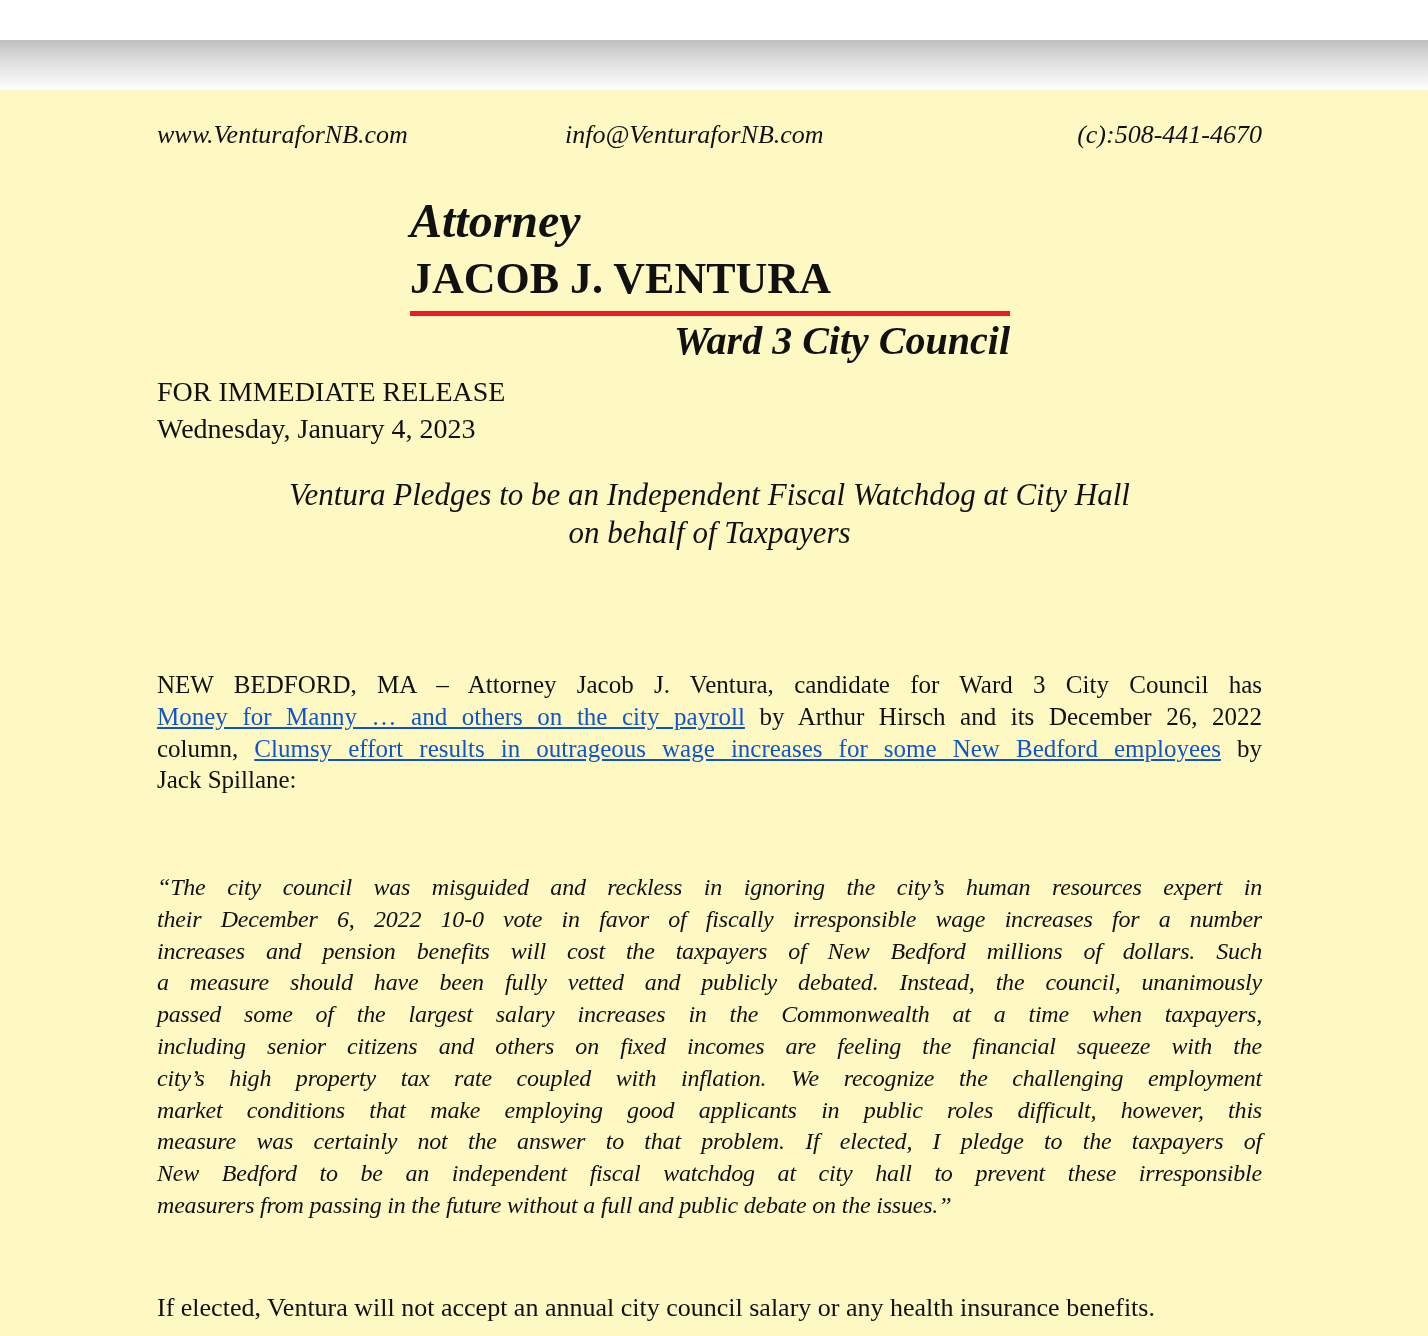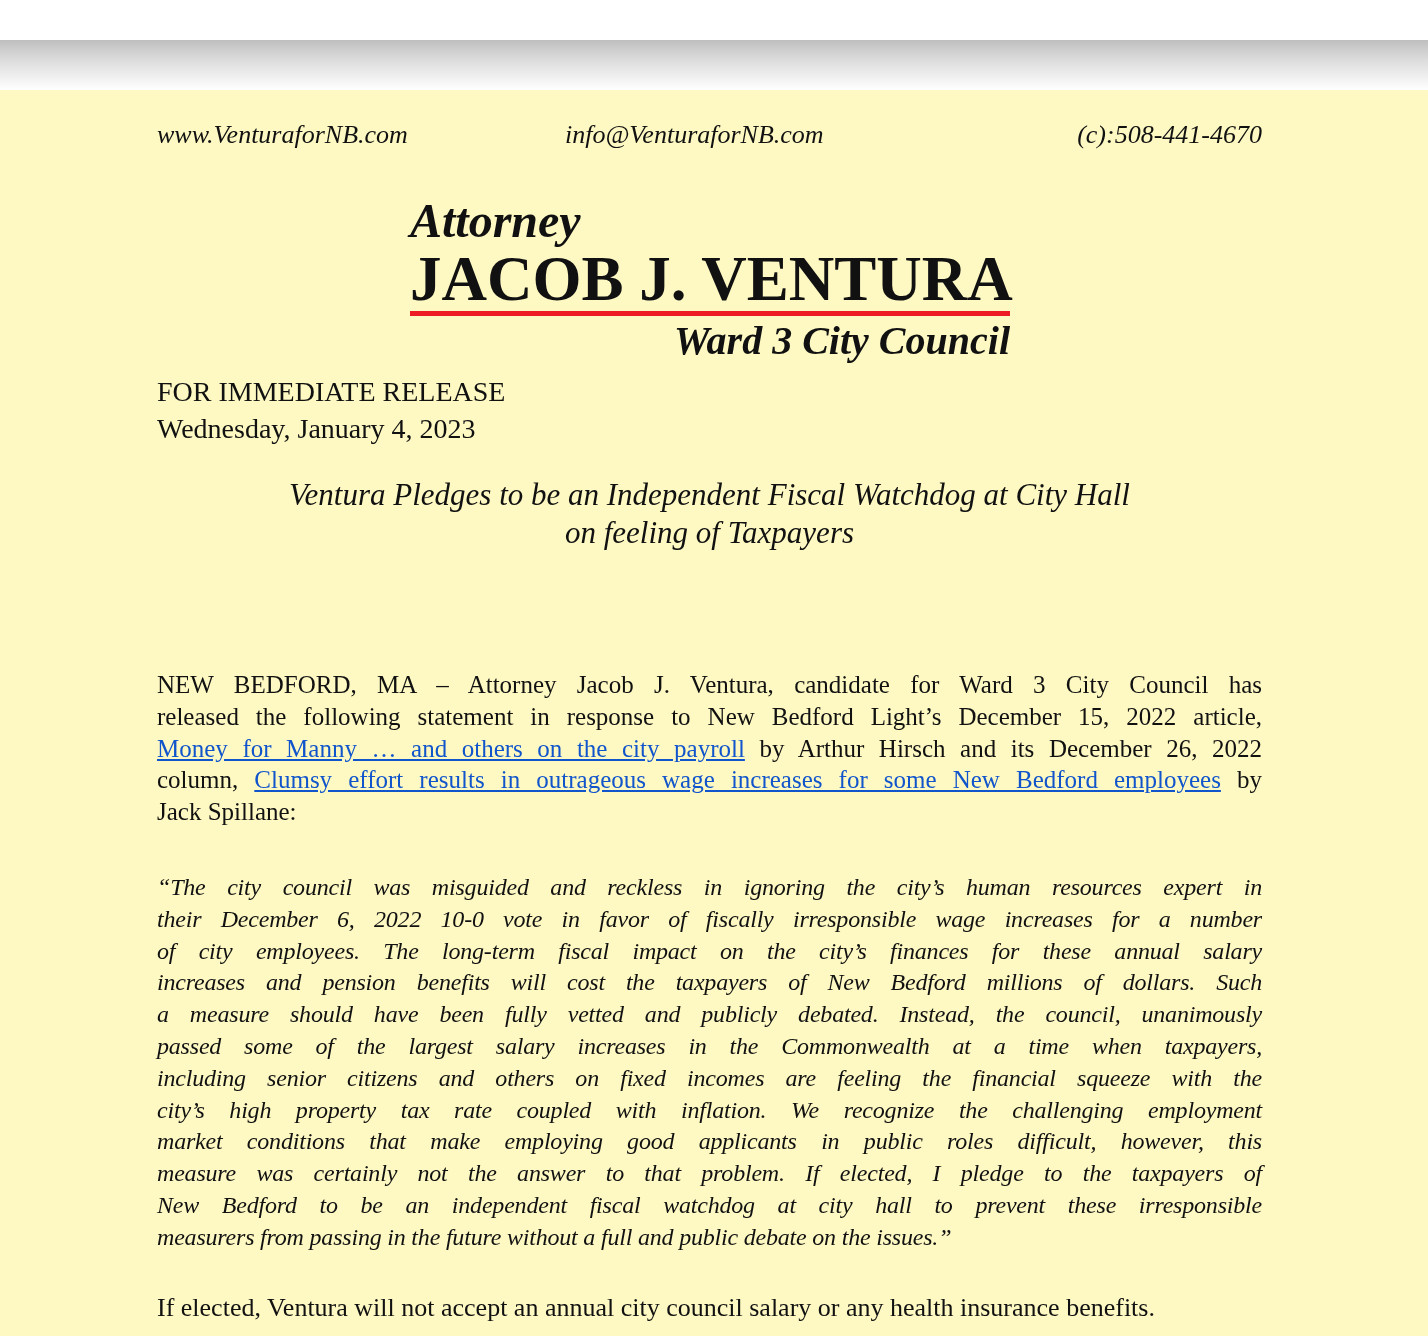--- a/index.html
+++ b/index.html
@@ -23,21 +23,21 @@
     position: absolute; top: 79px; left: 157px;
     width: 1105px; height: 34px;
     font-style: italic; font-size: 26px; line-height: 32px;
   }
   .contact .web   { position: absolute; left: 0; }
   .contact .email { position: absolute; left: 408px; }
   .contact .phone { position: absolute; right: 0; font-family: Liberation Serif, serif; }
 
   .logo { position: absolute; top: 152px; left: 410px; width: 600px; }
   .logo-attorney { font-size: 48px; font-weight: bold; font-style: italic; line-height: 57px; }
-  .logo-name { font-size: 63px; font-weight: bold; line-height: 60px; white-space: nowrap; }
+  .logo-name { font-size: 44px; font-weight: bold; line-height: 60px; white-space: nowrap; }
   .logo-underline { height: 5px; margin-top: 2px; background: #ed1c24; }
   .logo-ward { font-size: 40px; font-weight: bold; font-style: italic; line-height: 50px; text-align: right; }
 
   .release { position: absolute; top: 333px; left: 157px; font-size: 28px; line-height: 37px; }
 
   .heads { position: absolute; top: 430px; left: 157px; width: 1105px; text-align: center; }
   .headline { font-size: 36px; font-weight: bold; line-height: 45px; }
   .subheadline { font-size: 31px; font-style: italic; line-height: 38px; margin-top: 6px; }
 
   .para { position: absolute; left: 157px; width: 1105px; }
@@ -73,36 +73,34 @@
   </div>
 
   <div class="release">
     <div>FOR IMMEDIATE RELEASE</div>
     <div>Wednesday, January 4, 2023</div>
   </div>
 
   <div class="heads">
     <div class="subheadline">
       <div>Ventura Pledges to be an Independent Fiscal Watchdog at City Hall</div>
-      <div>on feeling of Taxpayers</div>
+      <div>on behalf of Taxpayers</div>
     </div>
   </div>
 
   <div class="para intro">
       <div class="line"><span>NEW BEDFORD, MA – Attorney Jacob J. Ventura, candidate for Ward 3 City Council has</span></div>
-      <div class="line"><span>released the following statement in response to New Bedford Light’s December 15, 2022 article,</span></div>
       <div class="line"><a class="doclink" href="#">Money for Manny … and others on the city payroll</a><span> by Arthur Hirsch and its December 26, 2022</span></div>
       <div class="line"><span>column, </span><a class="doclink" href="#">Clumsy effort results in outrageous wage increases for some New Bedford employees</a><span> by</span></div>
       <div class="line last"><span>Jack Spillane:</span></div>
     </div>
 
   <div class="para quote">
       <div class="line"><span>“The city council was misguided and reckless in ignoring the city’s human resources expert in</span></div>
       <div class="line"><span>their December 6, 2022 10-0 vote in favor of fiscally irresponsible wage increases for a number</span></div>
-      <div class="line"><span>of city employees. The long-term fiscal impact on the city’s finances for these annual salary</span></div>
       <div class="line"><span>increases and pension benefits will cost the taxpayers of New Bedford millions of dollars. Such</span></div>
       <div class="line"><span>a measure should have been fully vetted and publicly debated. Instead, the council, unanimously</span></div>
       <div class="line"><span>passed some of the largest salary increases in the Commonwealth at a time when taxpayers,</span></div>
       <div class="line"><span>including senior citizens and others on fixed incomes are feeling the financial squeeze with the</span></div>
       <div class="line"><span>city’s high property tax rate coupled with inflation. We recognize the challenging employment</span></div>
       <div class="line"><span>market conditions that make employing good applicants in public roles difficult, however, this</span></div>
       <div class="line"><span>measure was certainly not the answer to that problem.  If elected, I pledge to the taxpayers of</span></div>
       <div class="line"><span>New Bedford to be an independent fiscal watchdog at city hall to prevent these irresponsible</span></div>
       <div class="line last"><span>measurers from passing in the future without a full and public debate on the issues.”</span></div>
     </div>

